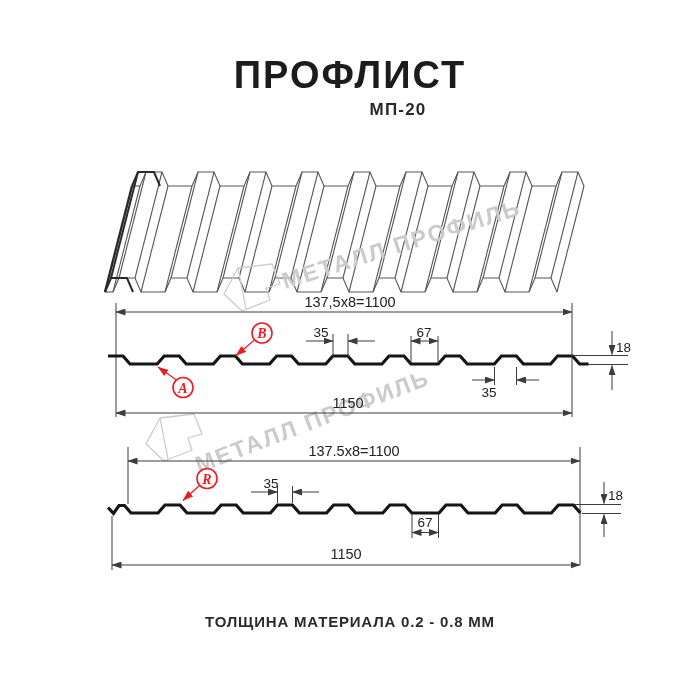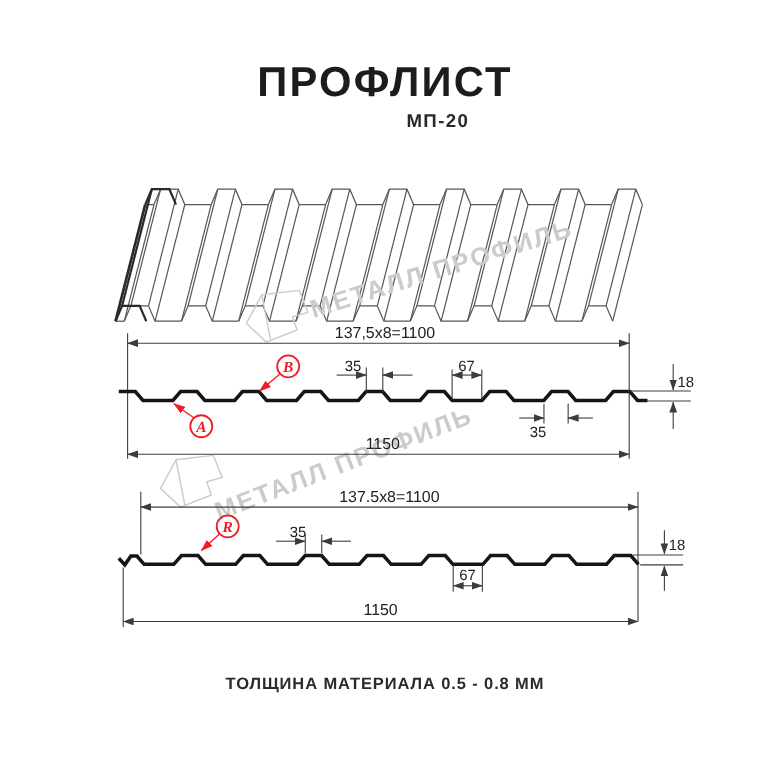--- a/index.html
+++ b/index.html
@@ -175,14 +175,14 @@
       <line class="dim" x1="582" y1="513.5" x2="621" y2="513.5"></line>
       <line class="dim" x1="604" y1="482" x2="604" y2="503.5" marker-end="url(#ah)"></line>
       <line class="dim" x1="604" y1="537" x2="604" y2="514.5" marker-end="url(#ah)"></line>
       <text class="dimtext" x="608" y="500">18</text>
 
       <line class="dim" x1="112" y1="565" x2="580" y2="565" marker-start="url(#ah)" marker-end="url(#ah)"></line>
       <text class="dimtextbig" x="346" y="559" text-anchor="middle">1150</text>
     </g>
   </svg>
 
-  <div class="footer">ТОЛЩИНА МАТЕРИАЛА 0.5 - 0.8 ММ</div>
+  <div class="footer">ТОЛЩИНА МАТЕРИАЛА 0.2 - 0.8 ММ</div>
 </div>
 
 </body></html>

